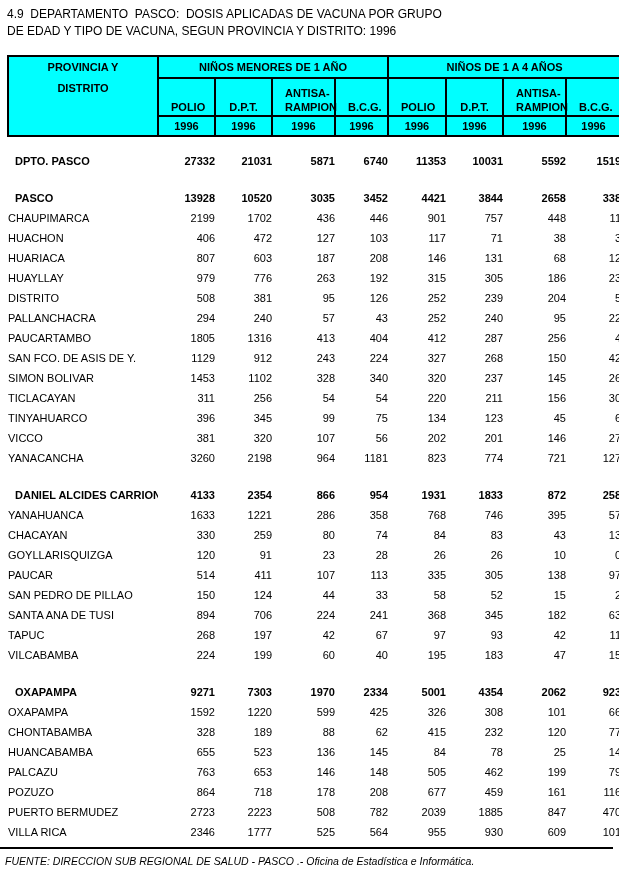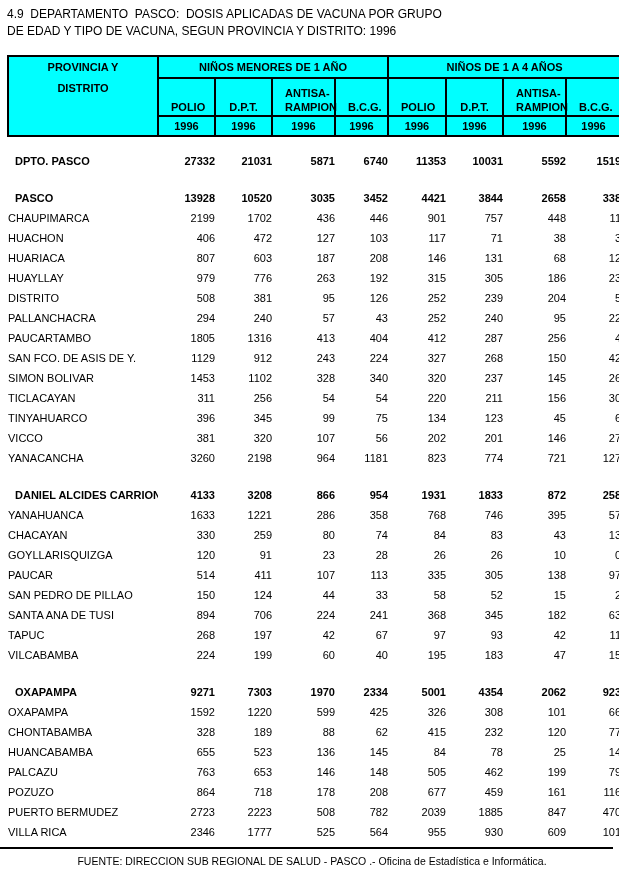--- a/index.html
+++ b/index.html
@@ -77,22 +77,22 @@
   tbody tr.bold td.prov { padding-left: 7px; margin-top: 32px; }
   tbody tr.spacer td { height: auto; }
   .footer-line {
     width: 613px;
     border-top: 2px solid var(--border-color, #000000);
     margin: 5px 0 0 0;
   }
   .source {
     margin: 6px 0 0 5px;
     font-size: 10.5px;
+    font-style: italic;
     white-space: nowrap;
-    text-align: center;
   }
 </style>
 </head>
 <body>
 
 <div class="page">
 
   <div class="title"><span>4.9  DEPARTAMENTO  PASCO:  DOSIS APLICADAS DE VACUNA POR GRUPO</span><br><span>DE EDAD Y TIPO DE VACUNA, SEGUN PROVINCIA Y DISTRITO: 1996</span></div>
 
   <table class="vac">
@@ -307,21 +307,21 @@
           <td class="num">774</td>
           <td class="num">721</td>
           <td class="num">127</td>
         </tr>
         <tr class="spacer">
           <td colspan="9" style="height: 17px;"></td>
         </tr>
         <tr class="bold">
           <td class="prov">DANIEL ALCIDES CARRION</td>
           <td class="num">4133</td>
-          <td class="num">3208</td>
+          <td class="num">2354</td>
           <td class="num">866</td>
           <td class="num">954</td>
           <td class="num">1931</td>
           <td class="num">1833</td>
           <td class="num">872</td>
           <td class="num">258</td>
         </tr>
         <tr>
           <td class="prov">YANAHUANCA</td>
           <td class="num">1633</td>

